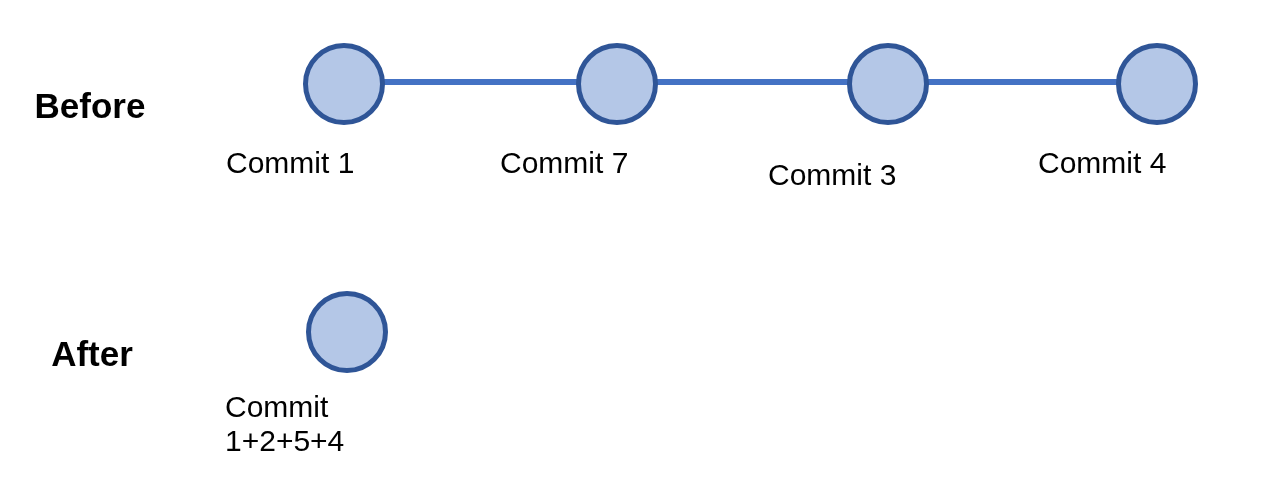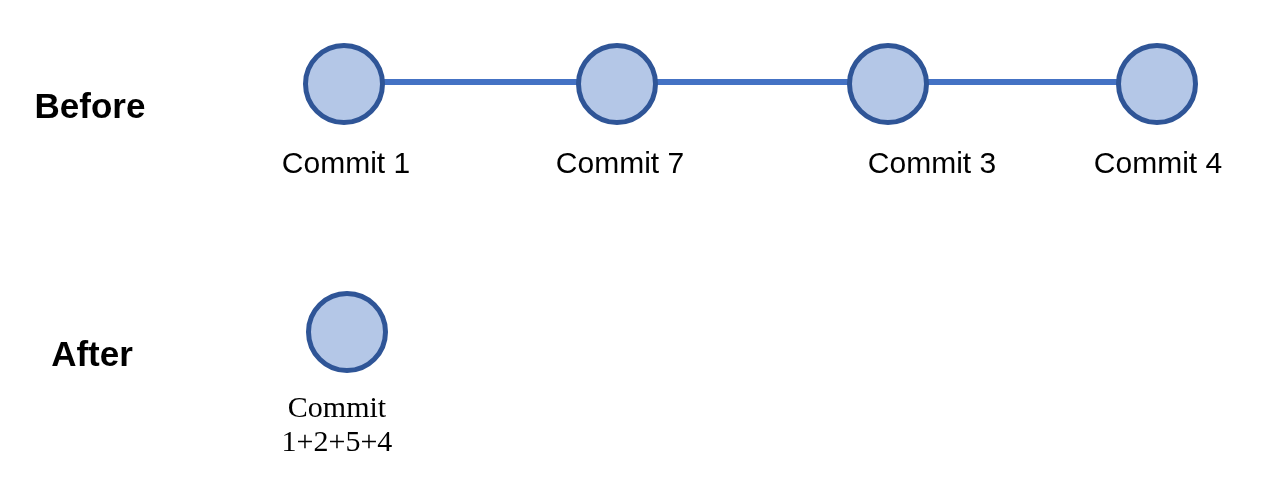--- a/index.html
+++ b/index.html
@@ -54,31 +54,31 @@
   }
   .node-1 { left: 303px;  top: 43px; }
   .node-2 { left: 576px;  top: 43px; }
   .node-3 { left: 847px;  top: 43px; }
   .node-4 { left: 1116px; top: 43px; }
   .node-after { left: 306px; top: 291px; }
   .commit-label {
     position: absolute;
     width: 240px;
     top: 146px;
-    text-align: center;
+    text-align: left;
     font-size: 30px;
     color: var(--text);
     line-height: 34px;
     z-index: 3;
   }
   .label-1 { left: 226px; }
   .label-2 { left: 500px; }
-  .label-3 { left: 812px; }
+  .label-3 { left: 768px; margin-top: 12px; }
   .label-4 { left: 1038px; }
-  .commit-label.after-label { left: 217px; top: 390px; font-family: Liberation Serif, serif; }
+  .commit-label.after-label { left: 225px; top: 390px; }
 </style>
 </head>
 <body>
 
 <div class="canvas">
 
   <div class="row-label before">Before</div>
 
   <div class="connector"></div>
 

